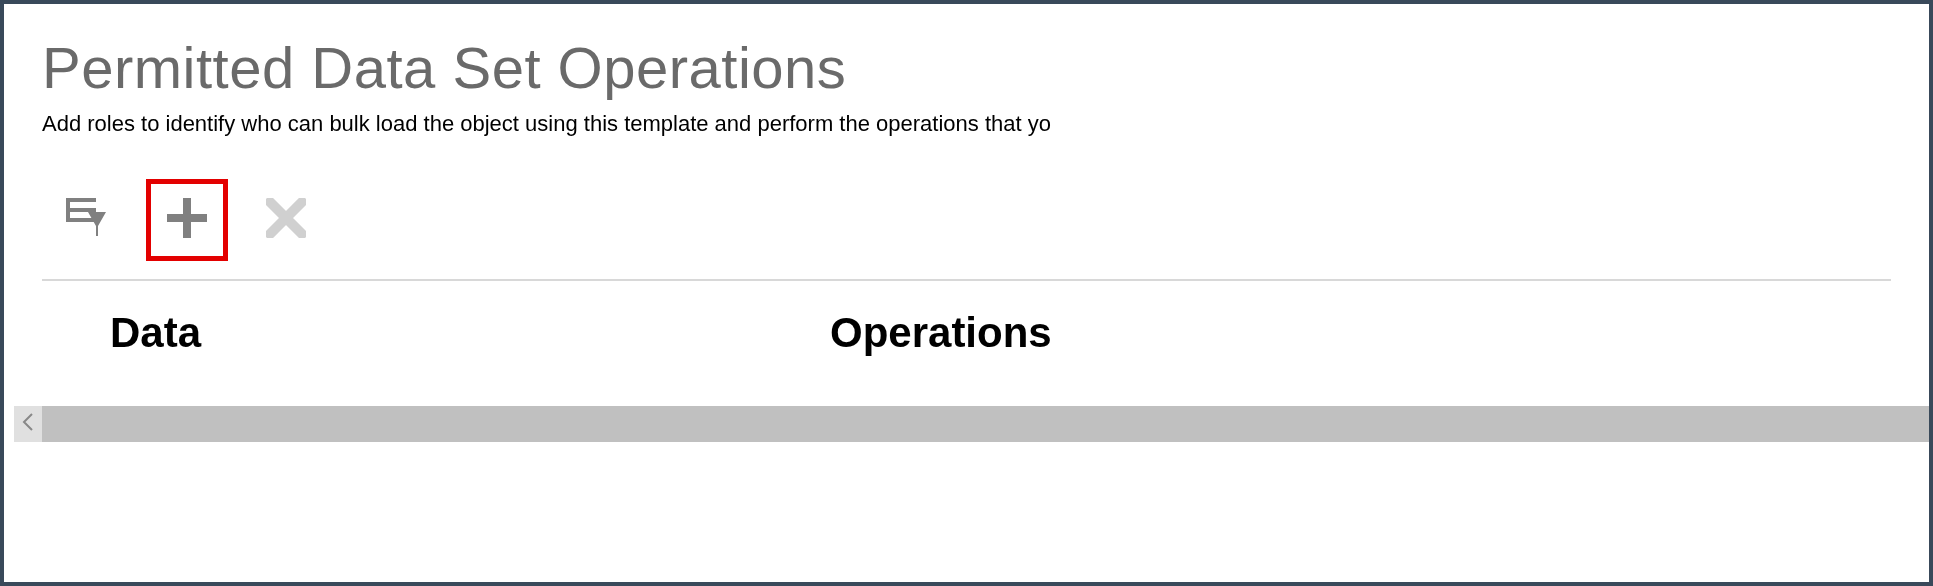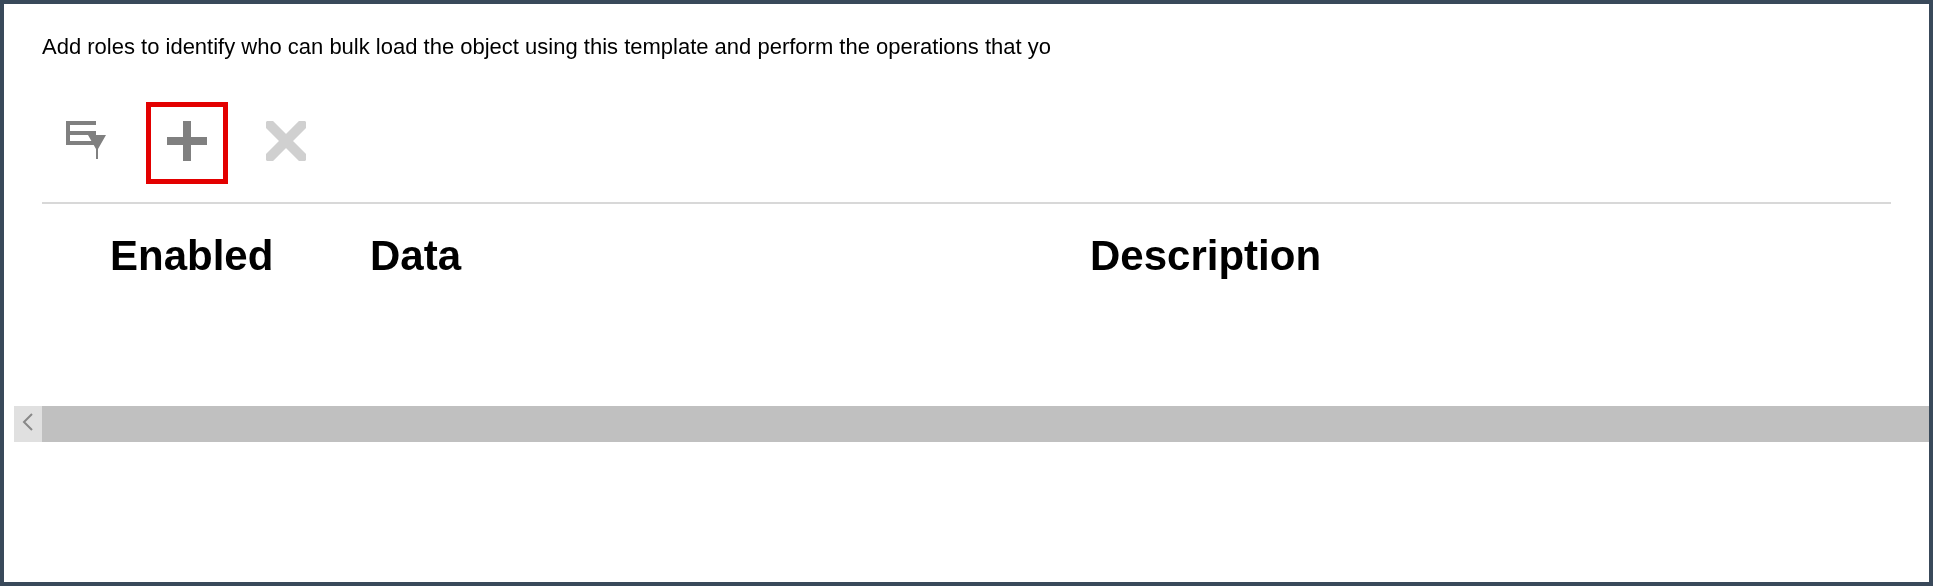--- a/index.html
+++ b/index.html
@@ -97,20 +97,21 @@
     flex: 1;
     height: 36px;
     background: #c0c0c0;
   }
 </style>
 </head>
 <body>
 
 <div class="content">
 
+  <h1 class="title">Permitted Data Set Operations</h1>
 
   <div class="subtitle">Add roles to identify who can bulk load the object using this template and perform the operations that yo</div>
 
   <div class="toolbar">
 
     <div class="toolbar-icon">
       <span>
         <svg width="44" height="40" viewBox="0 0 44 40">
           <rect x="0" y="0" width="30" height="4" fill="currentColor"></rect>
           <rect x="0" y="10" width="30" height="4" fill="currentColor"></rect>
@@ -136,23 +137,22 @@
       <span>
         <svg width="40" height="40" viewBox="0 0 40 40">
           <path d="M 4 4 L 36 36 M 36 4 L 4 36" stroke="currentColor" stroke-width="10" stroke-linecap="square"></path>
         </svg>
       </span>
     </div>
 
   </div>
 
   <div class="headers">
-    <div class="col-enabled">Enabled</div>
     <div class="col-role">Data</div>
-    <div class="col-description">Description</div>
+    <div class="col-description">Operations</div>
   </div>
 
   <div class="scroll-track">
     <div class="scroll-arrow">
       <span>
         <svg width="12" height="18" viewBox="0 0 12 18">
             <path d="M 10 1 L 2 9 L 10 17" stroke="currentColor" stroke-width="2" fill="none"></path>
           </svg>
       </span>
     </div>

